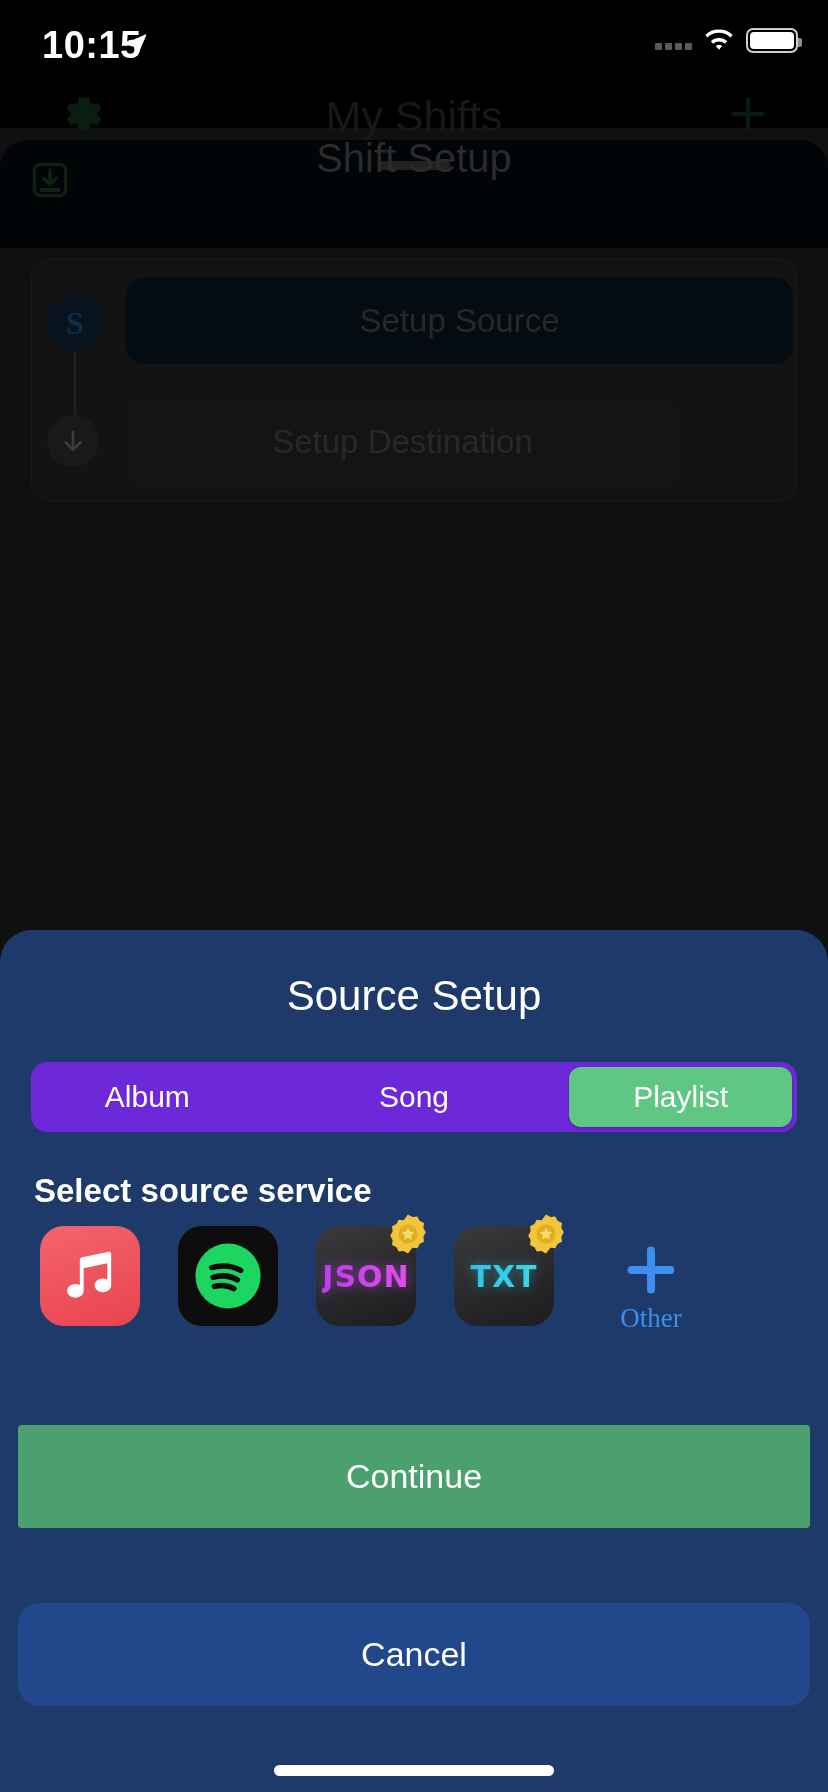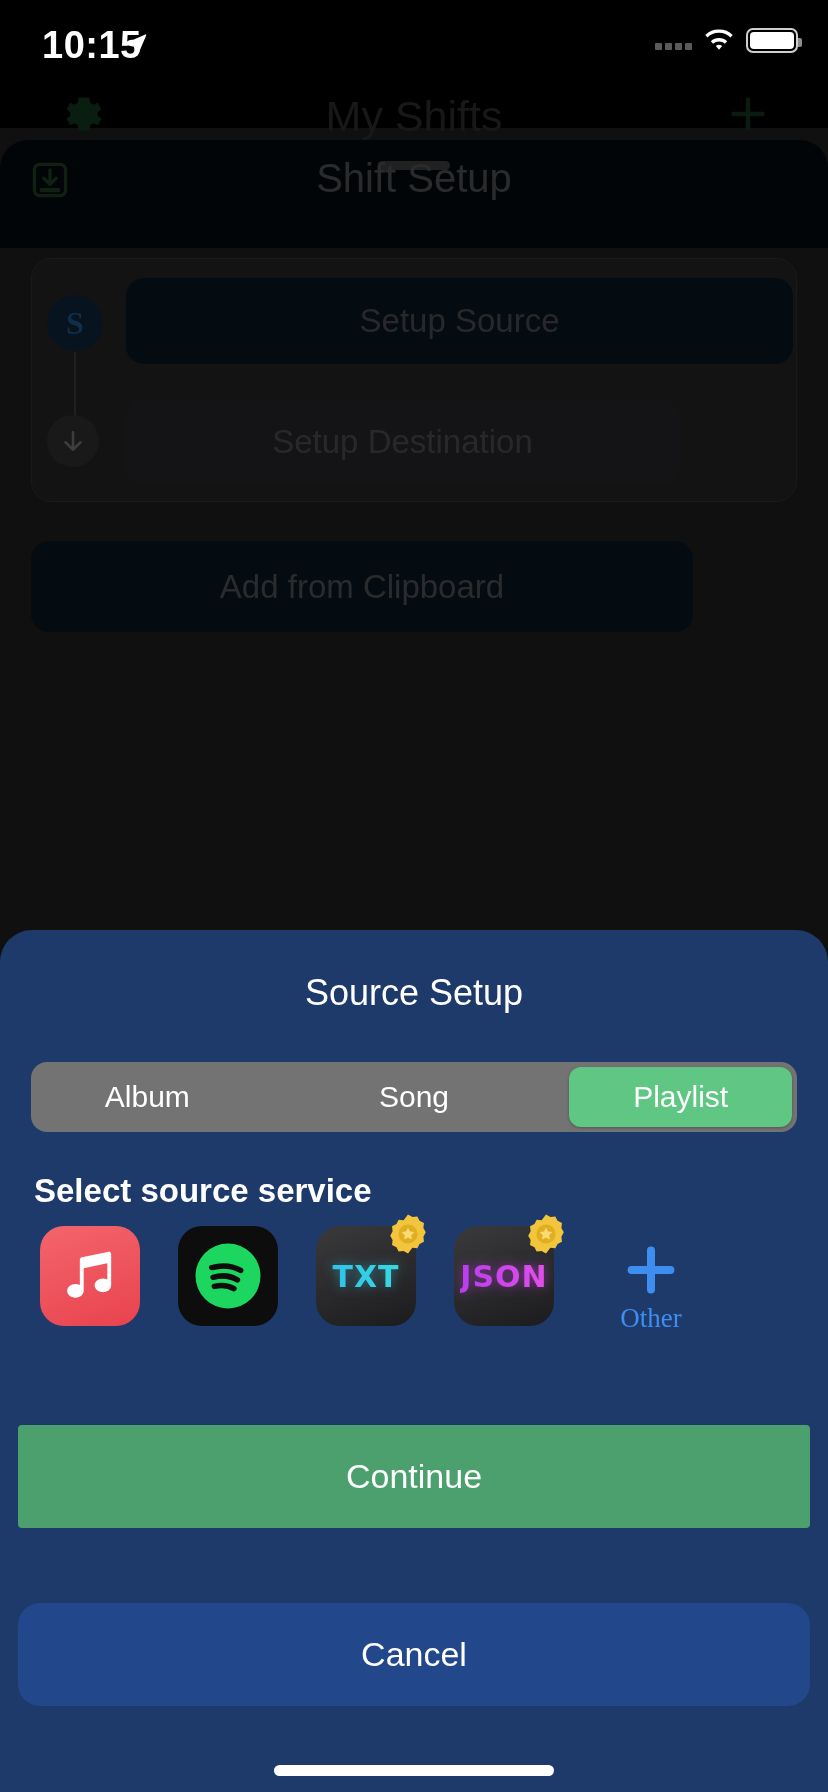--- a/index.html
+++ b/index.html
@@ -85,21 +85,21 @@
     position: absolute; left: 0; top: 0; width: 828px; height: 108px;
     background: #05090f;
     border-radius: 28px 28px 0 0;
   }
   .grabber {
     position: absolute; left: 50%; transform: translateX(-50%); top: 21px;
     width: 72px; height: 9px; border-radius: 5px;
     background: #3a3a3c;
   }
   .sheet-back-title {
-    position: absolute; left: 0; top: 156px; width: 828px;
+    position: absolute; left: 0; top: 136px; width: 828px;
     text-align: center; font-size: 40px; font-weight: 400;
     color: #4a4a4d;
   }
   .import-icon {
     position: absolute; left: 28px; top: 158px;
     width: 44px; height: 44px;
   }
 
   .panel {
     position: absolute; left: 31px; top: 258px;
@@ -156,28 +156,28 @@
   .modal {
     position: absolute; left: 0; top: 930px;
     width: 828px; height: 862px;
     background: #1e3a6b;
     border-radius: 32px 32px 0 0;
     z-index: 30;
   }
   .modal-title {
     position: absolute; left: 0; top: 42px; width: 828px;
     text-align: center;
-    color: #fff; font-size: 36px; font-weight: 400;
+    color: #fff; font-size: 42px; font-weight: 400;
   }
 
   
   .seg {
     position: absolute; left: 31px; top: 132px;
     width: 766px; height: 70px;
-    background: #737373;
+    background: #6d28d9;
     border-radius: 16px;
     display: flex; align-items: center;
     padding: 5px;
     gap: 44px;
   }
   .seg-item {
     flex: 1; height: 100%;
     display: flex; align-items: center; justify-content: center;
     color: #fff; font-size: 30px;
     border-radius: 12px;
@@ -324,21 +324,20 @@
       </div>
     <div class="rail-line"></div>
     <div class="rail-down">
       <svg viewBox="0 0 24 24" width="30" height="30" fill="none" stroke="#6a6a6e" stroke-width="2" stroke-linecap="round" stroke-linejoin="round">
         <path d="M12 5v14M6 13l6 6 6-6"></path>
       </svg>
     </div>
 
     <div class="btn-src">Setup Source</div>
     <div class="btn-dst">Setup Destination</div>
-    <div class="btn-clip">Add from Clipboard</div>
   </div>
 
   <div class="dim-overlay"></div>
 
   <div class="statusbar">
     <div class="sb-time">10:15</div>
     <div class="sb-loc">
       <svg viewBox="0 0 24 24" width="26" height="28" fill="#fff">
         <path d="M21.5 3.2 3.6 11.1c-.9.4-.8 1.7.2 1.9l7.2 1.6 1.8 7.1c.2 1 1.5 1.1 1.9.2l7.6-17.7c.3-.8-.5-1.4-.8-1z"></path>
       </svg>
@@ -389,34 +388,34 @@
         <div class="svc-tile tile-spotify">
           <svg viewBox="0 0 24 24" width="78" height="78">
             <circle cx="12" cy="12" r="10" fill="#1DD65F"></circle>
             <path d="M7 9.4c3-.8 6.3-.6 8.9.9M7.4 12.4c2.5-.7 5.3-.5 7.5.8M7.8 15.2c2-.5 4.2-.4 6 .7" stroke="#0d0d0d" stroke-width="1.7" stroke-linecap="round" fill="none"></path>
           </svg>
         </div>
       </div>
 
       <div class="svc">
         <div class="svc-tile tile-file">
-          <span class="file-text txt-text">TXT</span>
+          <span class="file-text json-text">JSON</span>
         </div>
         <div class="pro-badge">
           <svg viewBox="0 0 24 24" width="44" height="44">
             <path d="M12 1.4l2.4 1.3 2.7-.3 1.2 2.4 2.4 1.2-.3 2.7 1.3 2.4-1.3 2.4.3 2.7-2.4 1.2-1.2 2.4-2.7-.3L12 22.6l-2.4-1.3-2.7.3-1.2-2.4-2.4-1.2.3-2.7L2.3 12.9l1.3-2.4-.3-2.7 2.4-1.2 1.2-2.4 2.7.3L12 1.4z" fill="#F2C53D"></path>
             <circle cx="12" cy="12" r="5.2" fill="#E0AE20"></circle>
             <path d="M12 8.4l1.1 2.2 2.4.35-1.75 1.7.41 2.4L12 13.92l-2.16 1.13.41-2.4-1.75-1.7 2.4-.35L12 8.4z" fill="#F7DC72"></path>
           </svg>
         </div>
       </div>
 
       <div class="svc">
         <div class="svc-tile tile-file">
-          <span class="file-text json-text">JSON</span>
+          <span class="file-text txt-text">TXT</span>
         </div>
         <div class="pro-badge">
           <svg viewBox="0 0 24 24" width="44" height="44">
             <path d="M12 1.4l2.4 1.3 2.7-.3 1.2 2.4 2.4 1.2-.3 2.7 1.3 2.4-1.3 2.4.3 2.7-2.4 1.2-1.2 2.4-2.7-.3L12 22.6l-2.4-1.3-2.7.3-1.2-2.4-2.4-1.2.3-2.7L2.3 12.9l1.3-2.4-.3-2.7 2.4-1.2 1.2-2.4 2.7.3L12 1.4z" fill="#F2C53D"></path>
             <circle cx="12" cy="12" r="5.2" fill="#E0AE20"></circle>
             <path d="M12 8.4l1.1 2.2 2.4.35-1.75 1.7.41 2.4L12 13.92l-2.16 1.13.41-2.4-1.75-1.7 2.4-.35L12 8.4z" fill="#F7DC72"></path>
           </svg>
         </div>
       </div>
 

